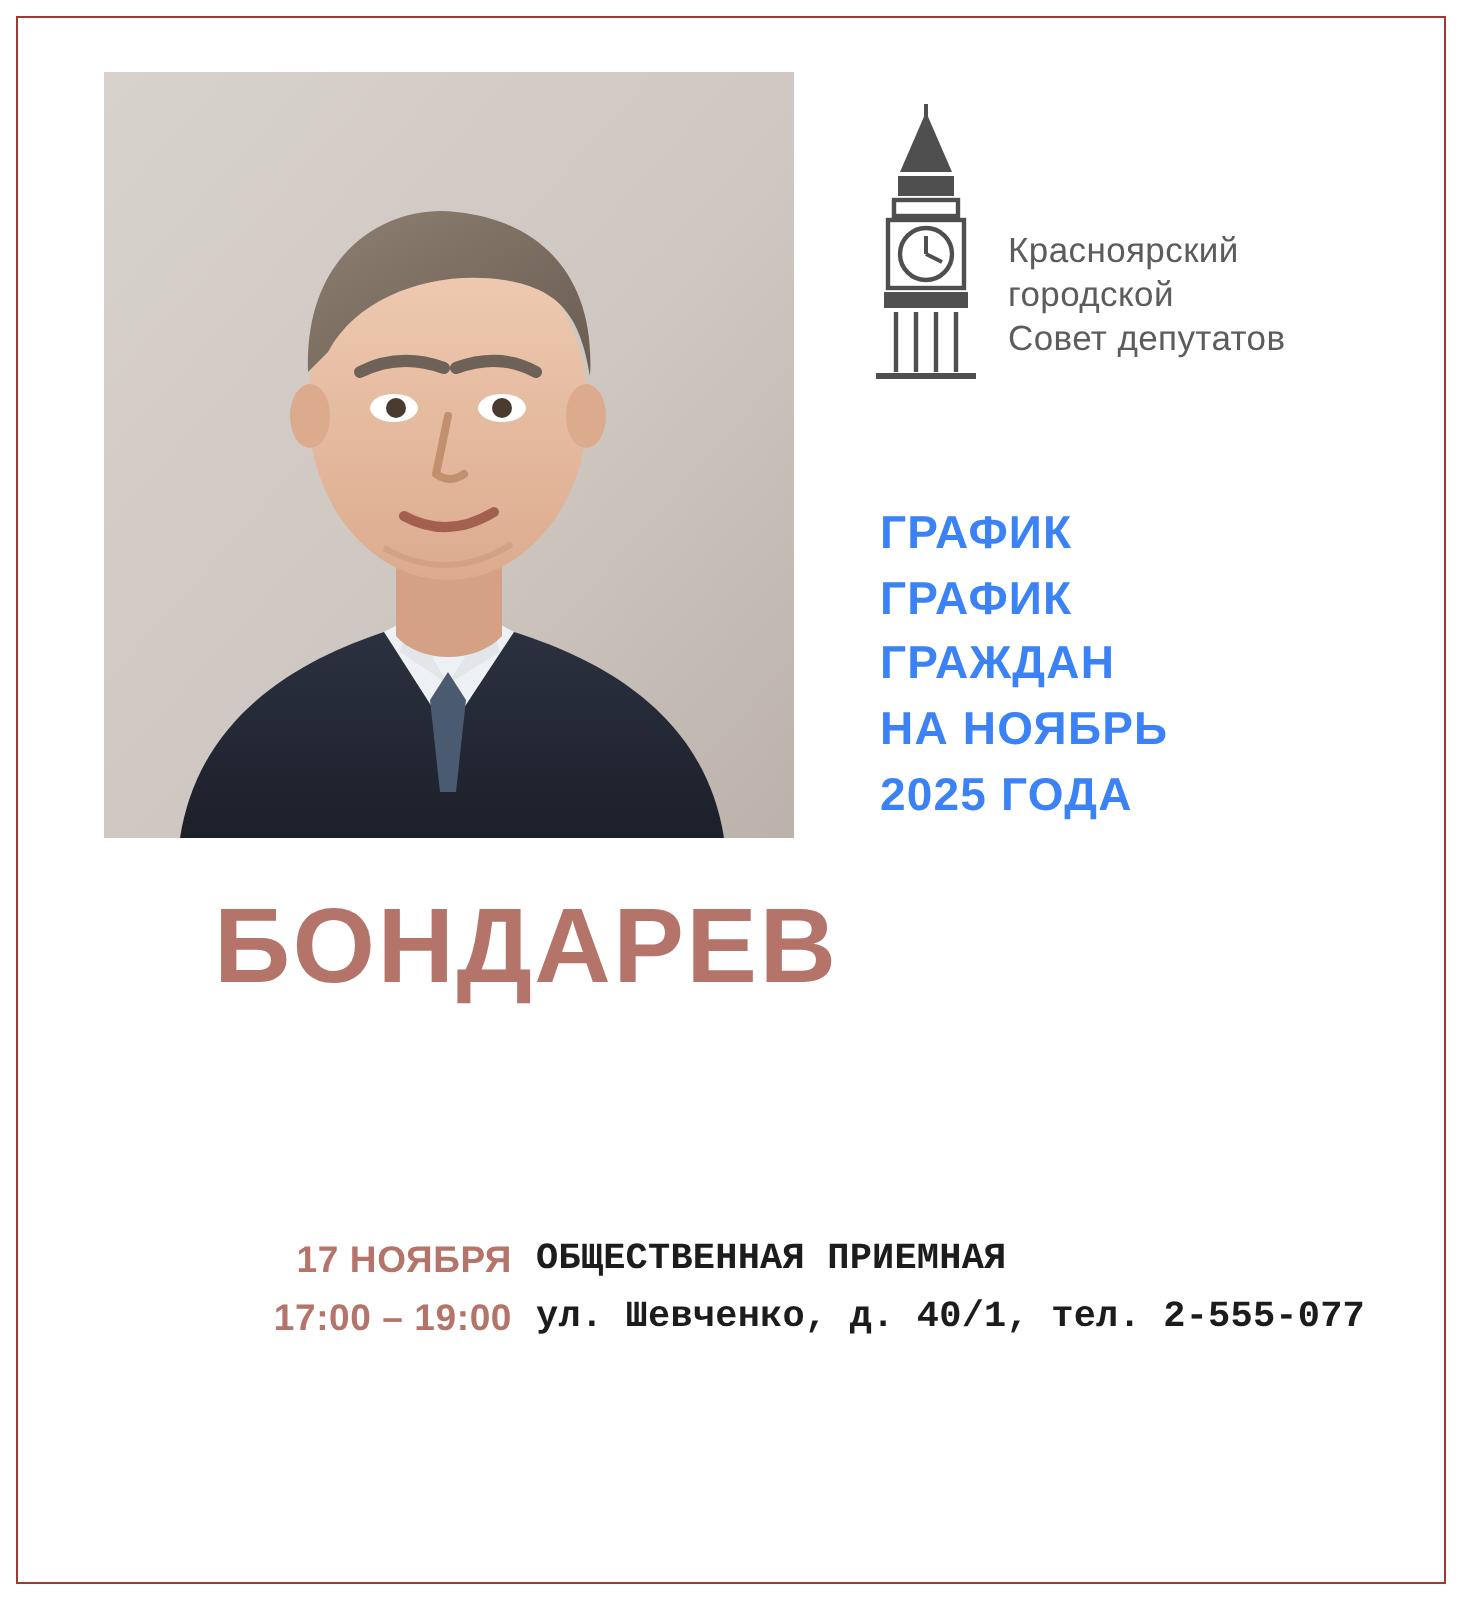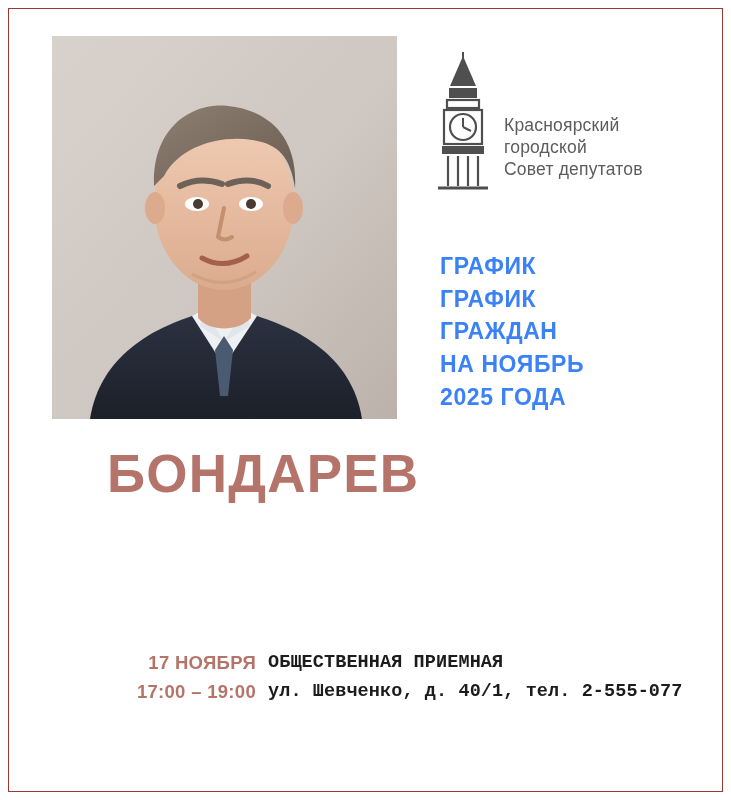--- a/index.html
+++ b/index.html
@@ -107,21 +107,21 @@
     line-height: 1.30;
     letter-spacing: 1.2px;
     margin-left: 19px;
   }
   .name div { white-space: nowrap; }
 
   
   .reception {
     position: absolute;
     left: 0;
-    top: 648px;
+    top: 615px;
     width: 728px;
     height: 70px;
   }
   .recep-date {
     position: absolute;
     left: 96px;
     top: 0;
     width: 160px;
     text-align: right;
     color: #b5746a;

